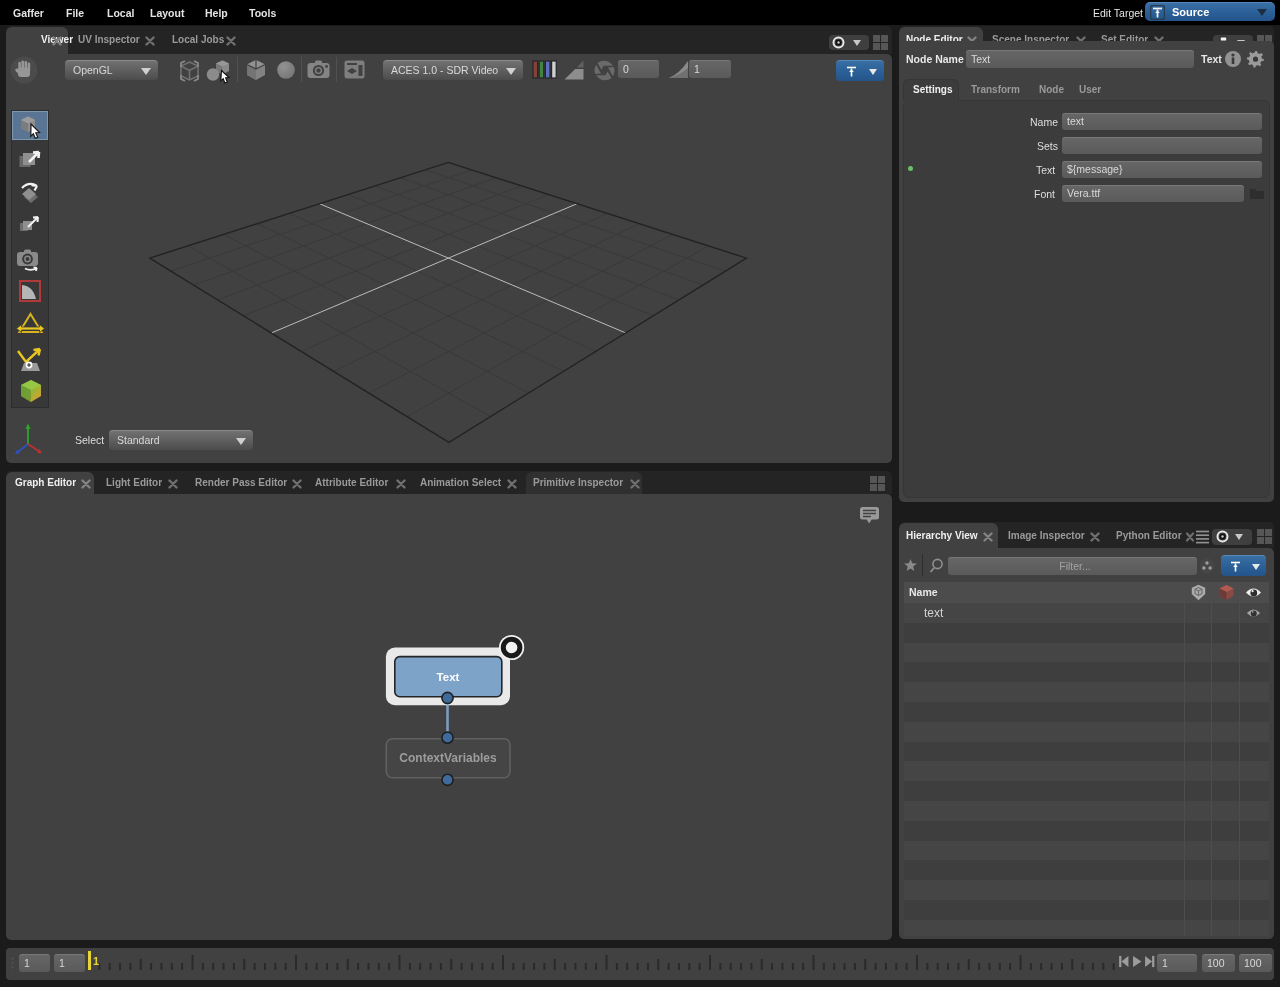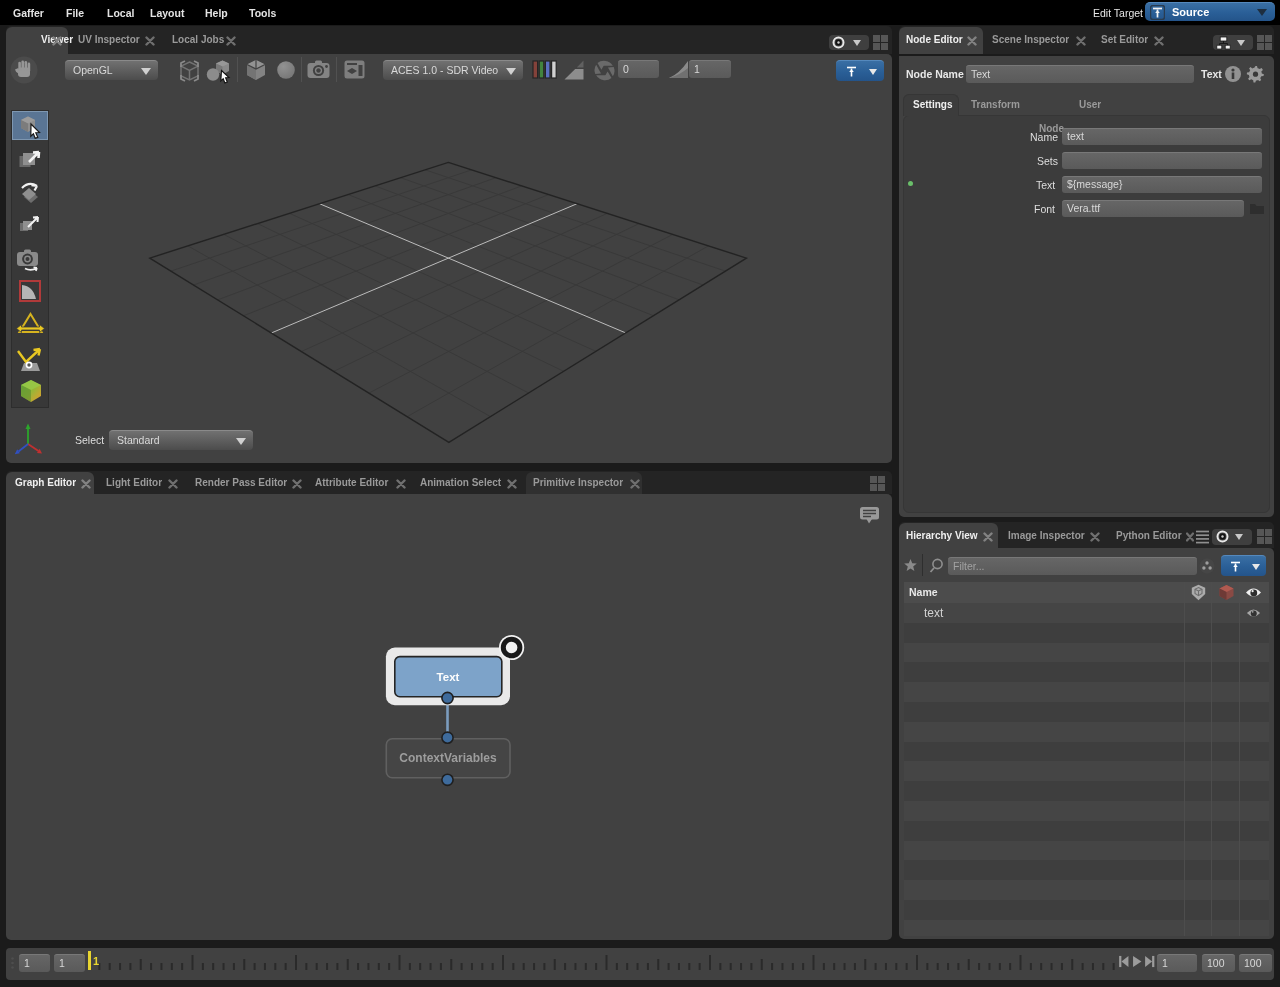--- a/index.html
+++ b/index.html
@@ -385,39 +385,39 @@
       </g>
     </svg>
   <span class="abs" style="left:1237px; top:40px; width:0; height:0; border-left:4.5px solid transparent; border-right:4.5px solid transparent; border-top:6px solid #c8c8c8;"></span>
   <div class="gridico" style="left:1257px; top:35px;">
       <div style="left:0;top:0;"></div>
       <div style="left:8px;top:0;"></div>
       <div style="left:0;top:8px;"></div>
       <div style="left:8px;top:8px;"></div>
     </div>
 
-  <div class="panel" id="nodepanel" style="left:899px; top:56px; width:375px; height:461px; border-radius:0 5px 5px 5px;">
+  <div class="panel" id="nodepanel" style="left:899px; top:41px; width:375px; height:461px; border-radius:0 5px 5px 5px;">
     <span class="blbl" style="left:7px; top:12px;">Node Name</span>
     <div class="field" style="left:67px; top:9px; width:228px; height:18px;"><span style="position:relative; top:2px;">Text</span></div>
     <span class="blbl" style="left:302px; top:12px;">Text</span>
     <svg class="abs" style="left:325px; top:9px;" width="18" height="18">
         <circle cx="9" cy="9" r="8" fill="#929292"></circle>
         <rect x="7.7" y="7.5" width="2.6" height="6.5" fill="#393939"></rect>
         <circle cx="9" cy="5" r="1.6" fill="#393939"></circle>
       </svg>
     <svg class="abs" style="left:347px; top:8px;" width="19" height="19" viewBox="0 0 19 19">
         <path fill="#9b9b9b" d="M9.5 2 L11 2 L11.6 4.2 A5.5 5.5 0 0 1 13.6 5.1 L15.7 4.1 L16.9 5.9 L15.3 7.5 A5.5 5.5 0 0 1 15.8 9.5 L17.9 10.3 L17.5 12.1 L15.3 12.3 A5.5 5.5 0 0 1 14.2 14.1 L15.2 16.1 L13.7 17.3 L12 15.9 A5.5 5.5 0 0 1 10 16.5 L9.3 18.6 L7.5 18.4 L7.2 16.2 A5.5 5.5 0 0 1 5.3 15.2 L3.3 16.2 L2.1 14.8 L3.5 13 A5.5 5.5 0 0 1 2.9 11 L0.8 10.3 L1 8.5 L3.2 8.2 A5.5 5.5 0 0 1 4.2 6.3 L3.1 4.4 L4.5 3.1 L6.3 4.5 A5.5 5.5 0 0 1 8.3 3.8 Z"></path>
         <circle cx="9.5" cy="10.2" r="2.6" fill="#3a3a3a"></circle>
       </svg>
 
     <div class="abs" style="left:4px; top:59px; width:367px; height:398px; background:#3c3c3c; border-radius:6px; border:1px solid #363636;"></div>
     <div class="abs" style="left:4px; top:38px; width:56px; height:22px; background:#3c3c3c; border-radius:6px 6px 0 0; border:1px solid #363636; border-bottom:none;"></div>
     <span class="tabtxt" style="left:14px; top:43px; color:#f0f0f0;">Settings</span>
     <span class="tabtxt" style="left:72px; top:43px;">Transform</span>
-    <span class="tabtxt" style="left:140px; top:43px;margin-top:24px;">Node</span>
+    <span class="tabtxt" style="left:140px; top:43px;">Node</span>
     <span class="tabtxt" style="left:180px; top:43px;">User</span>
 
     <span class="lbl" style="left:131px; top:75px;">Name</span>
     <div class="field" style="left:163px; top:72px; width:200px; height:17px;"><span style="position:relative; top:1px;">text</span></div>
     <span class="lbl" style="left:138px; top:99px;">Sets</span>
     <div class="field" style="left:163px; top:96px; width:200px; height:17px;"></div>
     <span class="lbl" style="left:137px; top:123px;">Text</span>
     <div class="field" style="left:163px; top:120px; width:200px; height:17px;"><span style="position:relative; top:1px;">${message}</span></div>
     <circle class="abs" style="left:9px; top:125px; width:5px; height:5px; background:#6abf6a; border-radius:50%;"></circle>
     <span class="lbl" style="left:135px; top:147px;">Font</span>
@@ -455,21 +455,21 @@
       <circle cx="6.5" cy="6.5" r="1.2" fill="#ccc"></circle>
     </svg>
   <span class="abs" style="left:1235px; top:534px; width:0; height:0; border-left:4.5px solid transparent; border-right:4.5px solid transparent; border-top:6px solid #c8c8c8;"></span>
   <div class="gridico" style="left:1257px; top:529px;">
       <div style="left:0;top:0;"></div>
       <div style="left:8px;top:0;"></div>
       <div style="left:0;top:8px;"></div>
       <div style="left:8px;top:8px;"></div>
     </div>
 
-  <div class="panel" id="hierpanel" style="left:899px; top:548px; width:375px; height:391px; border-radius:0 5px 5px 5px;">
+  <div class="panel" id="hierpanel" style="left:899px; top:548px; width:375px; height:391px; border-radius:0 5px 5px 5px;text-align:center;">
     <svg class="abs" style="left:5px; top:11px;" width="13" height="13" viewBox="0 0 13 13">
         <path d="M6.5 0 L8.2 4.3 L12.8 4.6 L9.2 7.5 L10.4 12 L6.5 9.5 L2.6 12 L3.8 7.5 L0.2 4.6 L4.8 4.3 Z" fill="#8a8a8a"></path>
       </svg>
     <div class="abs" style="left:23px; top:6px; width:1px; height:22px; background:#2e2e2e;"></div>
     <svg class="abs" style="left:29px; top:10px;" width="16" height="16">
         <circle cx="9.5" cy="6" r="4.6" fill="none" stroke="#8f8f8f" stroke-width="1.6"></circle>
         <line x1="6" y1="10" x2="2.5" y2="14" stroke="#8f8f8f" stroke-width="1.8"></line>
       </svg>
     <div class="field" style="left:49px; top:9px; width:249px; height:18px; color:#a2a2a2;"><span style="position:relative; top:2px;">Filter...</span></div>
     <svg class="abs" style="left:300px; top:10px;" width="16" height="16">

